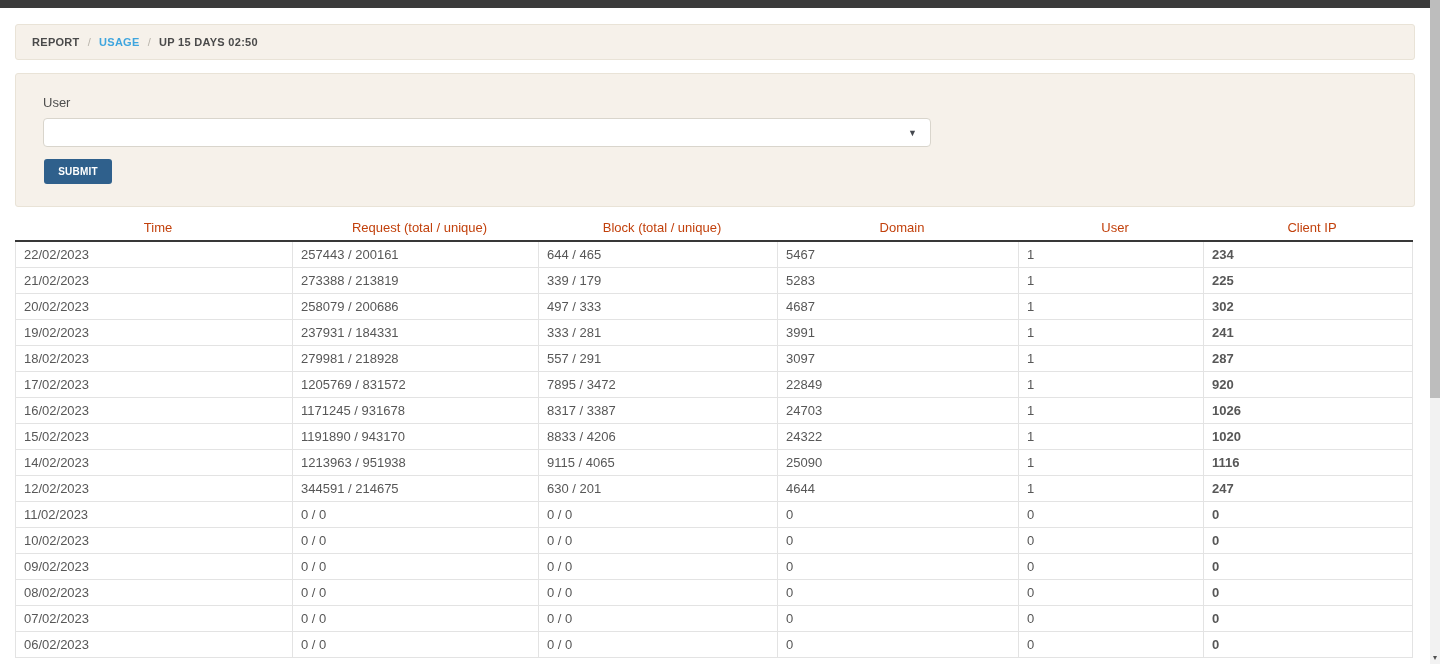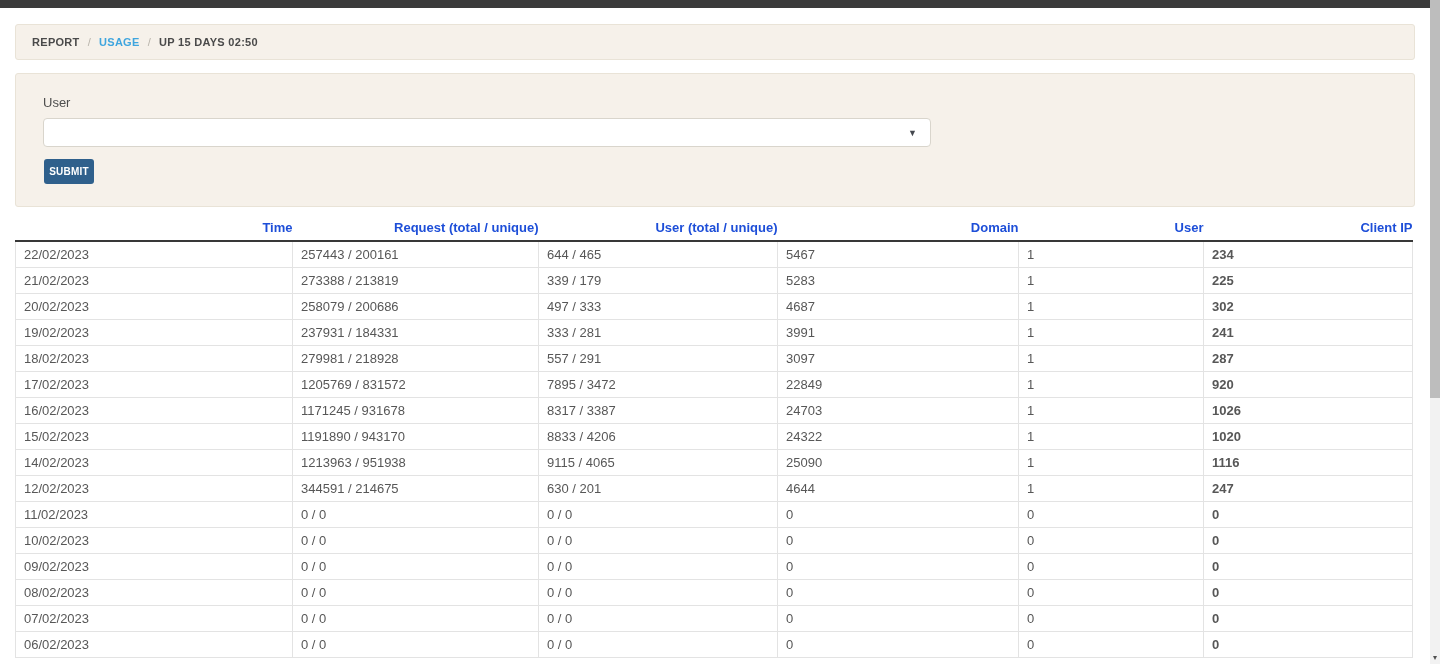--- a/index.html
+++ b/index.html
@@ -66,21 +66,21 @@
     cursor: pointer;
   }
   .select-arrow {
     position: absolute; right: 13px; top: 50%;
     transform: translateY(-52%);
     font-size: 9px; color: #44484e;
   }
   .submit-btn {
     display: block;
     margin: 12px 0 0 28px;
-    width: 50px; height: 25px;
+    width: 68px; height: 25px;
     background: #2f608c;
     border: none; border-radius: 3px;
     color: #ffffff; font-size: 10px; font-weight: bold;
     font-family: "Liberation Sans", sans-serif;
     letter-spacing: 0.2px;
     cursor: pointer;
   }
 
   table.report {
     margin: 8px 15px 0 15px;
@@ -90,23 +90,23 @@
     font-size: 13px;
   }
   table.report col:nth-child(1) { width: 277px; }
   table.report col:nth-child(2) { width: 246px; }
   table.report col:nth-child(3) { width: 239px; }
   table.report col:nth-child(4) { width: 241px; }
   table.report col:nth-child(5) { width: 185px; }
   table.report col:nth-child(6) { width: 209px; }
   table.report th {
     height: 26px;
-    text-align: right;
+    text-align: center;
     padding: 0 0 0 8px;
-    color: #1d4ed8; font-weight: bold;
+    color: #c2410c; font-weight: normal;
     border-bottom: 2px solid #383838;
     white-space: nowrap; overflow: hidden;
   }
   table.report td {
     height: 26px;
     padding: 0 0 0 8px;
     color: #575757;
     border-bottom: 1px solid #e3e3e3;
     border-left: 1px solid #e3e3e3;
     white-space: nowrap; overflow: hidden;
@@ -143,21 +143,21 @@
         <col>
         <col>
         <col>
         <col>
         <col>
       </colgroup>
     <thead>
       <tr>
           <th>Time</th>
           <th>Request (total / unique)</th>
-          <th>User (total / unique)</th>
+          <th>Block (total / unique)</th>
           <th>Domain</th>
           <th>User</th>
           <th>Client IP</th>
         </tr>
     </thead>
     <tbody>
         <tr>
           <td>22/02/2023</td>
           <td>257443 / 200161</td>
           <td>644 / 465</td>

